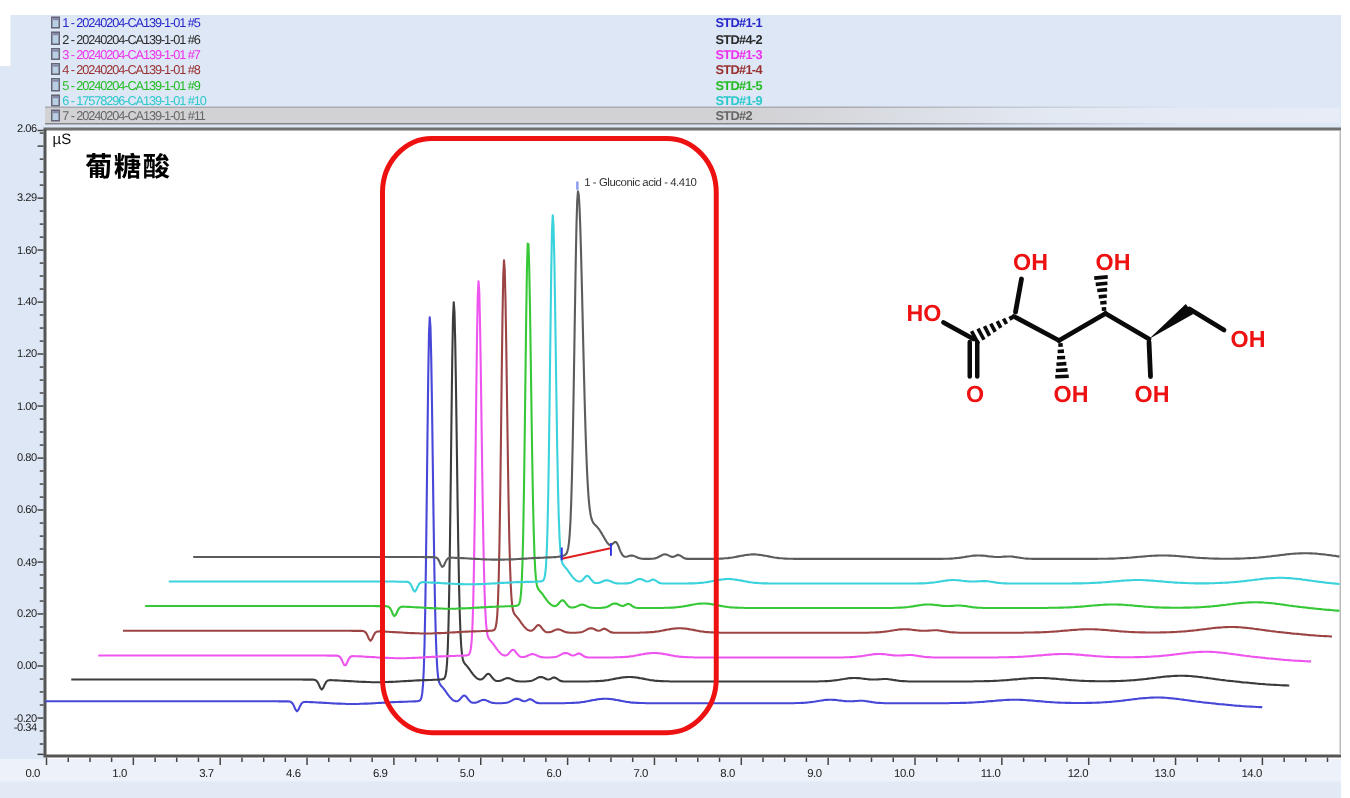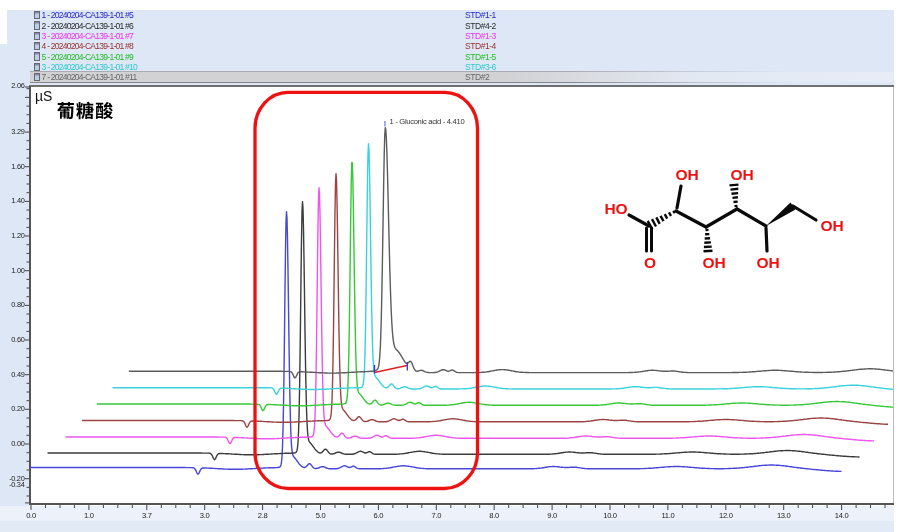--- a/index.html
+++ b/index.html
@@ -8,24 +8,24 @@
 #bgBot{position:absolute;left:0;top:505.5px;width:894px;height:26.5px;background:#edf2fa}
 #bgBot2{position:absolute;left:0;top:521px;width:894px;height:11px;background:#e2eaf6}
 #plotbg{position:absolute;left:31px;top:87px;width:869px;height:416px;background:#fff}
 #grayrow{position:absolute;left:30px;top:71.5px;width:863px;height:10.5px;
  background:linear-gradient(90deg,#d2d2d5 0%,#d2d2d5 55%,#e3e9f3 78%,#e7ecf6 100%);
 }
 #grB1{position:absolute;left:30px;top:70.5px;width:863px;height:1px;background:linear-gradient(90deg,#aaabb2 0%,#aaabb2 62%,rgba(170,171,178,0) 88%)}
 #grB2{position:absolute;left:30px;top:82px;width:863px;height:1px;background:linear-gradient(90deg,#85858c 0%,#85858c 62%,rgba(133,133,140,0) 88%)}
 .icon{position:absolute;left:33.5px;width:4px;height:6.5px;background:#b9cfe4;border:1px solid #667;box-shadow:inset 0 1.5px 0 #88a}
 .leg{position:absolute;left:41.5px;font-size:8.5px;font-weight:normal;letter-spacing:-0.73px;white-space:nowrap}
-.std{position:absolute;left:465px;font-size:8.5px;font-weight:normal;letter-spacing:-0.45px}
+.std{position:absolute;left:477px;font-size:8.5px;font-weight:bold;letter-spacing:-0.45px}
 .ylab{position:absolute;right:875.5px;width:24px;text-align:right;font-size:7.4px;color:#222;letter-spacing:-0.3px}
-.xlab{position:absolute;top:511px;width:28px;text-align:center;font-size:7.6px;color:#222;letter-spacing:-0.3px}
-#us{position:absolute;left:35px;top:88px;font-size:14px;color:#111}
+.xlab{position:absolute;top:511px;width:28px;font-size:7.6px;color:#222;letter-spacing:-0.3px}
+#us{position:absolute;left:35px;top:88px;font-size:10px;color:#111}
 #pklab{position:absolute;left:389.5px;top:116.5px;font-size:7.6px;color:#333;letter-spacing:-0.3px;white-space:nowrap}
 </style></head>
 <body>
 <div id="bgA"></div>
 <div id="bgB"></div>
 <div id="bgBot"></div>
 <div id="bgBot2"></div>
 <div id="plotbg"></div>
 <div id="grayrow"></div>
 <div id="grB1"></div>
@@ -39,43 +39,43 @@
 <div class="icon" style="top:31.5px"></div>
 <div class="leg" style="top:31.0px;color:#ee30ee">3 - 20240204-CA139-1-01 #7</div>
 <div class="std" style="top:31.0px;color:#ee30ee">STD#1-3</div>
 <div class="icon" style="top:41.8px"></div>
 <div class="leg" style="top:41.3px;color:#993030">4 - 20240204-CA139-1-01 #8</div>
 <div class="std" style="top:41.3px;color:#993030">STD#1-4</div>
 <div class="icon" style="top:52.2px"></div>
 <div class="leg" style="top:51.7px;color:#22bb22">5 - 20240204-CA139-1-01 #9</div>
 <div class="std" style="top:51.7px;color:#22bb22">STD#1-5</div>
 <div class="icon" style="top:62.5px"></div>
-<div class="leg" style="top:62.0px;color:#2cc8cc">3 - 20240204-CA139-1-01 #10</div>
-<div class="std" style="top:62.0px;color:#2cc8cc">STD#3-6</div>
+<div class="leg" style="top:62.0px;color:#2cc8cc">6 - 17578296-CA139-1-01 #10</div>
+<div class="std" style="top:62.0px;color:#2cc8cc">STD#1-9</div>
 <div class="icon" style="top:72.9px"></div>
 <div class="leg" style="top:72.4px;color:#666666">7 - 20240204-CA139-1-01 #11</div>
 <div class="std" style="top:72.4px;color:#666666">STD#2</div>
 <div class="ylab" style="top:80.5px">2.06</div>
 <div class="ylab" style="top:127.1px">3.29</div>
 <div class="ylab" style="top:161.7px">1.60</div>
 <div class="ylab" style="top:196.4px">1.40</div>
 <div class="ylab" style="top:231.0px">1.20</div>
 <div class="ylab" style="top:265.7px">1.00</div>
 <div class="ylab" style="top:300.4px">0.80</div>
 <div class="ylab" style="top:335.0px">0.60</div>
 <div class="ylab" style="top:369.7px">0.49</div>
 <div class="ylab" style="top:404.3px">0.20</div>
 <div class="ylab" style="top:439.0px">0.00</div>
 <div class="ylab" style="top:473.7px">-0.20</div>
 <div class="ylab" style="top:480px">-0.34</div>
 <div class="xlab" style="left:17.0px">0.0</div>
 <div class="xlab" style="left:74.9px">1.0</div>
 <div class="xlab" style="left:132.8px">3.7</div>
-<div class="xlab" style="left:190.7px">3.0</div>
-<div class="xlab" style="left:248.6px">2.8</div>
+<div class="xlab" style="left:190.7px">4.6</div>
+<div class="xlab" style="left:248.6px">6.9</div>
 <div class="xlab" style="left:306.5px">5.0</div>
 <div class="xlab" style="left:364.4px">6.0</div>
 <div class="xlab" style="left:422.3px">7.0</div>
 <div class="xlab" style="left:480.2px">8.0</div>
 <div class="xlab" style="left:538.1px">9.0</div>
 <div class="xlab" style="left:596.0px">10.0</div>
 <div class="xlab" style="left:653.9px">11.0</div>
 <div class="xlab" style="left:711.8px">12.0</div>
 <div class="xlab" style="left:769.7px">13.0</div>
 <div class="xlab" style="left:827.6px">14.0</div>

